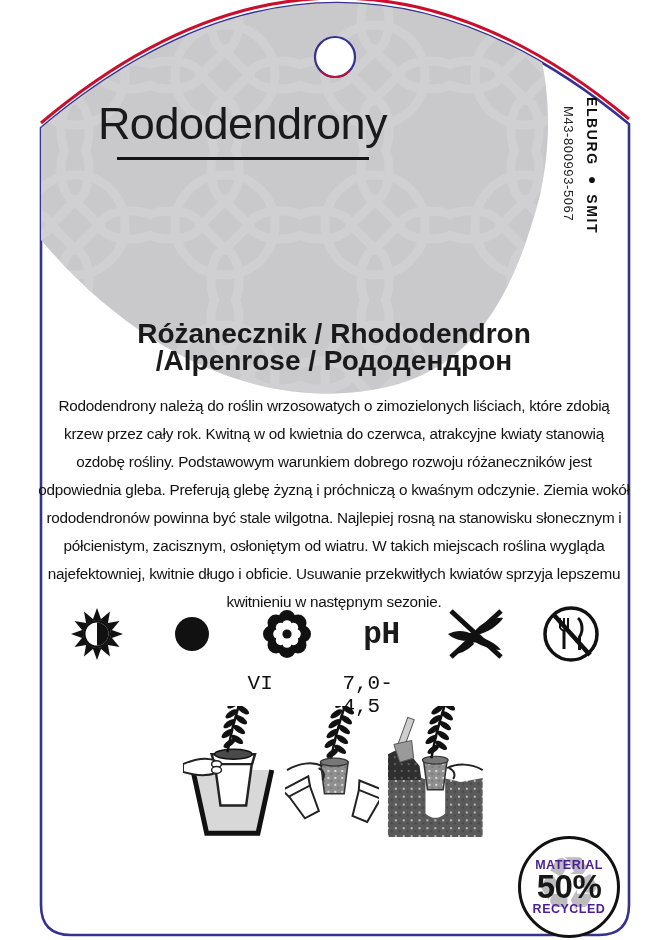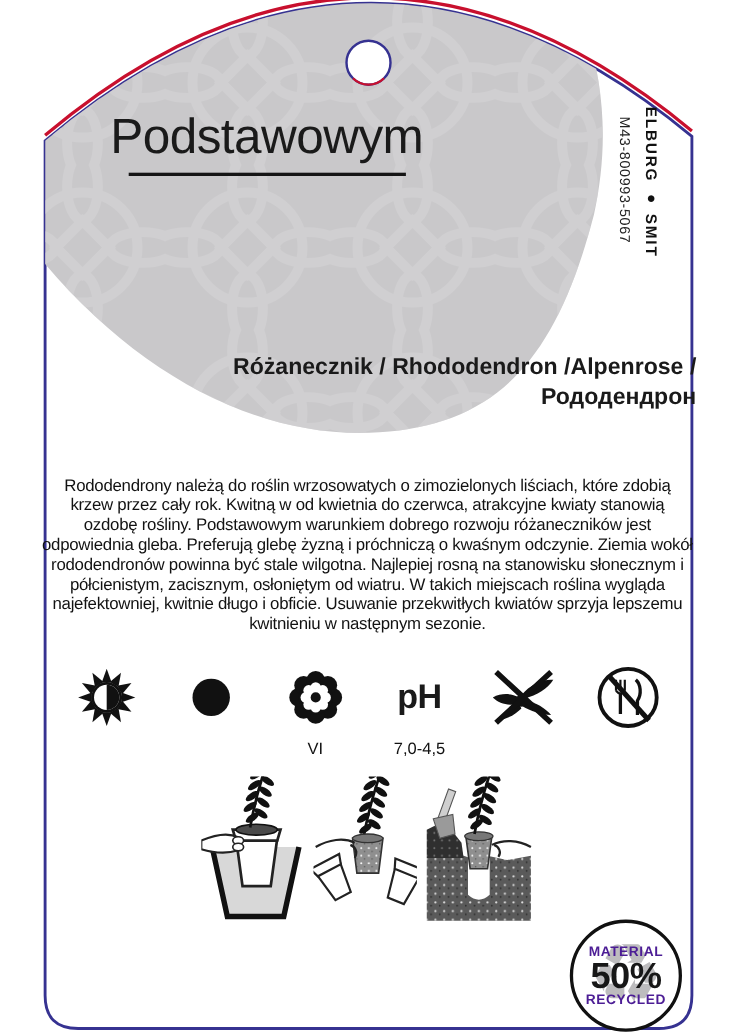--- a/index.html
+++ b/index.html
@@ -7,28 +7,28 @@
          font-family:"Liberation Sans",sans-serif;color:#1a1a1a;}
   .bg{position:absolute;left:0;top:0;}
   .abs{position:absolute;}
   .vert{writing-mode:vertical-rl;white-space:nowrap;}
   .producer{left:584px;top:97px;font-size:14px;font-weight:800;letter-spacing:1.6px;color:#111;}
   .prodcode{left:561px;top:106px;font-size:13px;font-weight:400;letter-spacing:.6px;color:#222;}
   .title-block{left:55px;top:98px;width:375px;text-align:center;}
   .genus{font-size:45px;font-weight:400;letter-spacing:-.5px;line-height:52px;margin:0;}
   .divider{width:252px;height:3px;background:#151515;margin:7px auto 5px auto;}
   .cultivar{font-size:47px;font-weight:700;letter-spacing:-.5px;line-height:54px;margin:0;}
-  .subtitle{left:35px;top:320px;width:598px;text-align:right;font-size:21px;font-weight:700;line-height:27px;}
+  .subtitle{left:35px;top:320px;width:598px;text-align:center;font-size:28px;font-weight:700;line-height:27px;}
   .subtitle span{display:inline-block;max-width:520px;}
   .body-text{left:38px;top:392px;width:592px;text-align:center;font-size:15.3px;
-             line-height:18px;letter-spacing:-.25px;color:#121212;margin-top:41px;}
+             line-height:28px;letter-spacing:-.25px;color:#121212;}
   .icons-row{left:58px;top:600px;width:552px;display:flex;justify-content:space-between;}
-  .icon-col{width:78px;text-align:center;}
+  .icon-col{width:78px;font-family:Liberation Mono, monospace;}
   .icon-box{height:68px;display:flex;align-items:center;justify-content:center;}
-  .icon-val{height:22px;font-size:15px;margin-top:4px;color:#111;}
+  .icon-val{height:22px;font-size:21px;margin-top:4px;color:#111;}
   .ph-text{font-size:31px;font-weight:700;letter-spacing:-.5px;}
   .pictos-row{left:183px;top:706px;width:302px;display:flex;gap:7px;}
   .badge{left:518px;top:836px;width:102px;height:102px;border-radius:50%;
          border:3.5px solid #111;background:#fff;box-sizing:border-box;
          display:flex;flex-direction:column;align-items:center;justify-content:center;
          overflow:hidden;}
   .badge .recycle-glyph{position:absolute;font-family:"DejaVu Sans",sans-serif;
          font-size:76px;line-height:76px;color:#bdbcbe;left:50%;top:50%;
          transform:translate(-50%,-52%);z-index:0;}
   .badge .b1,.badge .b3{position:relative;z-index:1;font-size:12.5px;font-weight:800;letter-spacing:.5px;color:#4c1d95;}
@@ -97,21 +97,21 @@
     </g>
 
     <circle cx="335" cy="57" r="20" fill="#ffffff" stroke="#363291" stroke-width="2.2"></circle>
     <path d="M320.9,71.1 A20,20 0 0 0 349.1,71.1" fill="none" stroke="#c8102e" stroke-width="2"></path>
   </svg>
 
   <div class="abs vert prodcode">M43-800993-5067</div>
   <div class="abs vert producer">ELBURG ● SMIT</div>
 
   <div class="abs title-block">
-    <div class="genus">Podstawowym</div>
+    <div class="genus">Rododendrony</div>
     <div class="divider"></div>
   </div>
 
   <div class="abs subtitle">
     <span>Różanecznik / Rhododendron /Alpenrose / Рододендрон</span>
   </div>
 
   <div class="abs body-text">Rododendrony należą do roślin wrzosowatych o zimozielonych liściach, które zdobią krzew przez cały rok. Kwitną w od kwietnia do czerwca, atrakcyjne kwiaty stanowią ozdobę rośliny. Podstawowym warunkiem dobrego rozwoju różaneczników jest odpowiednia gleba. Preferują glebę żyzną i próchniczą o kwaśnym odczynie. Ziemia wokół rododendronów powinna być stale wilgotna. Najlepiej rosną na stanowisku słonecznym i półcienistym, zacisznym, osłoniętym od wiatru. W takich miejscach roślina wygląda najefektowniej, kwitnie długo i obficie. Usuwanie przekwitłych kwiatów sprzyja lepszemu kwitnieniu w następnym sezonie.</div>
 
   <div class="abs icons-row">

